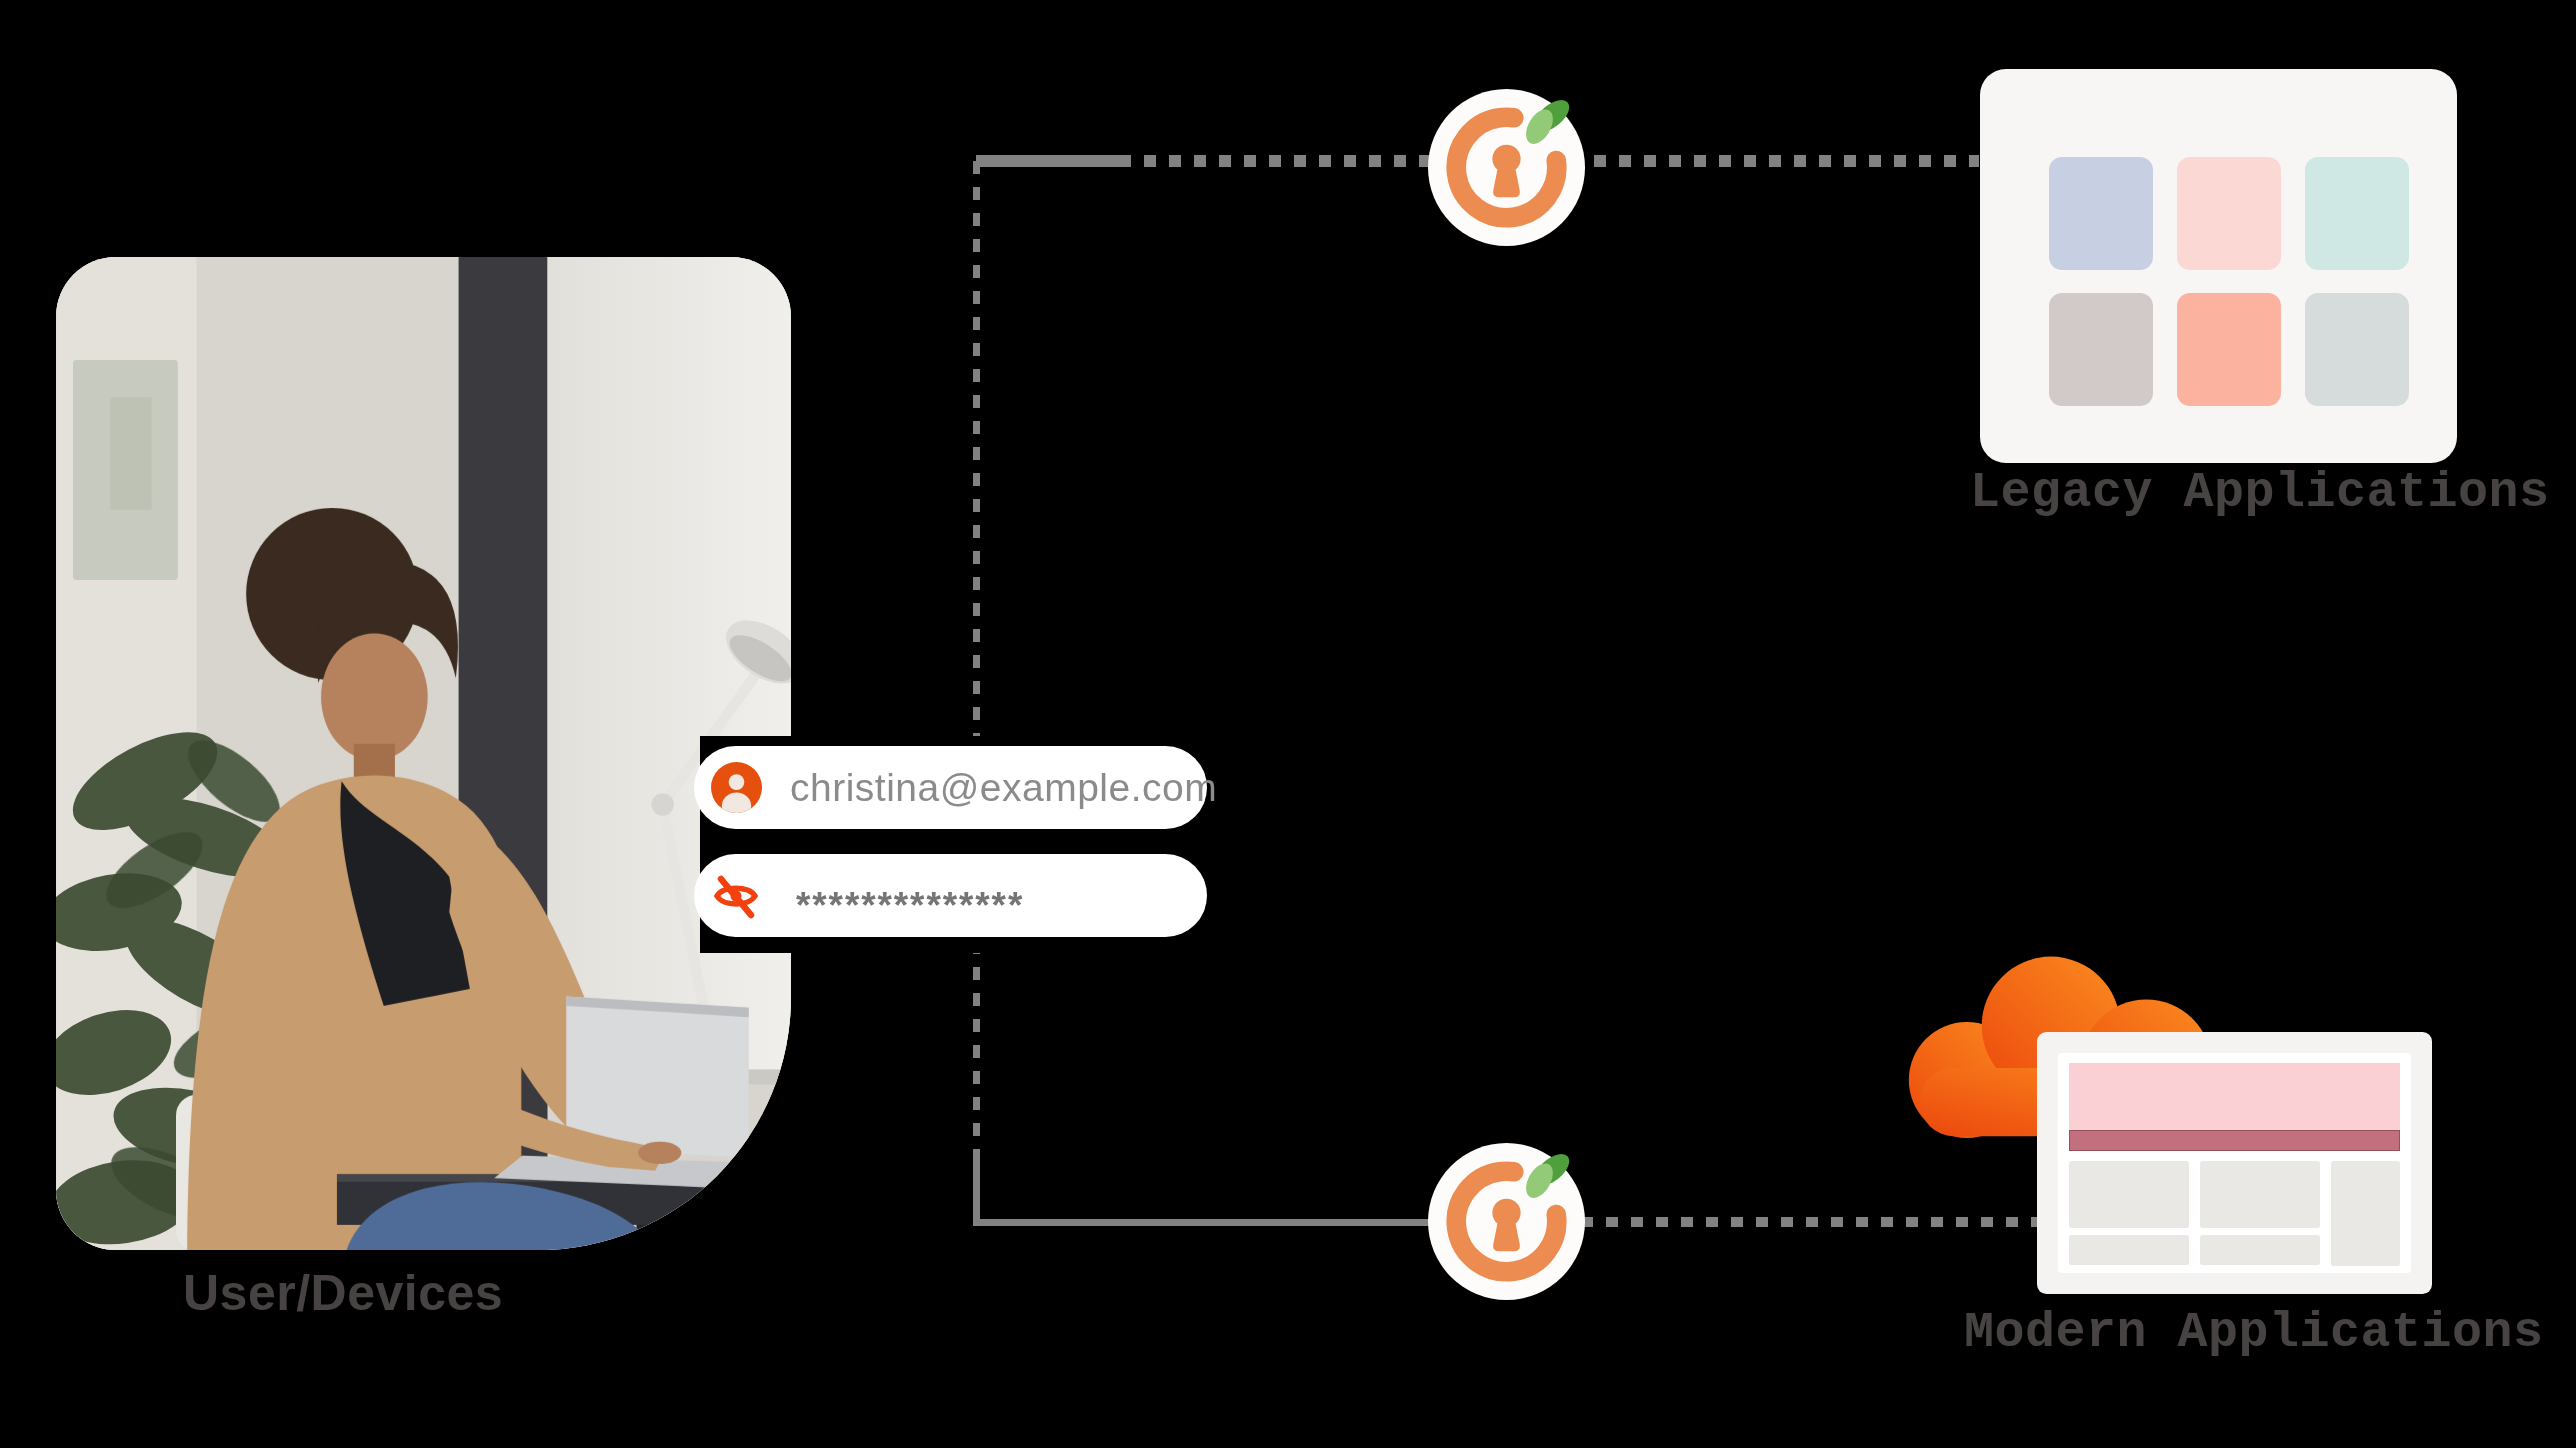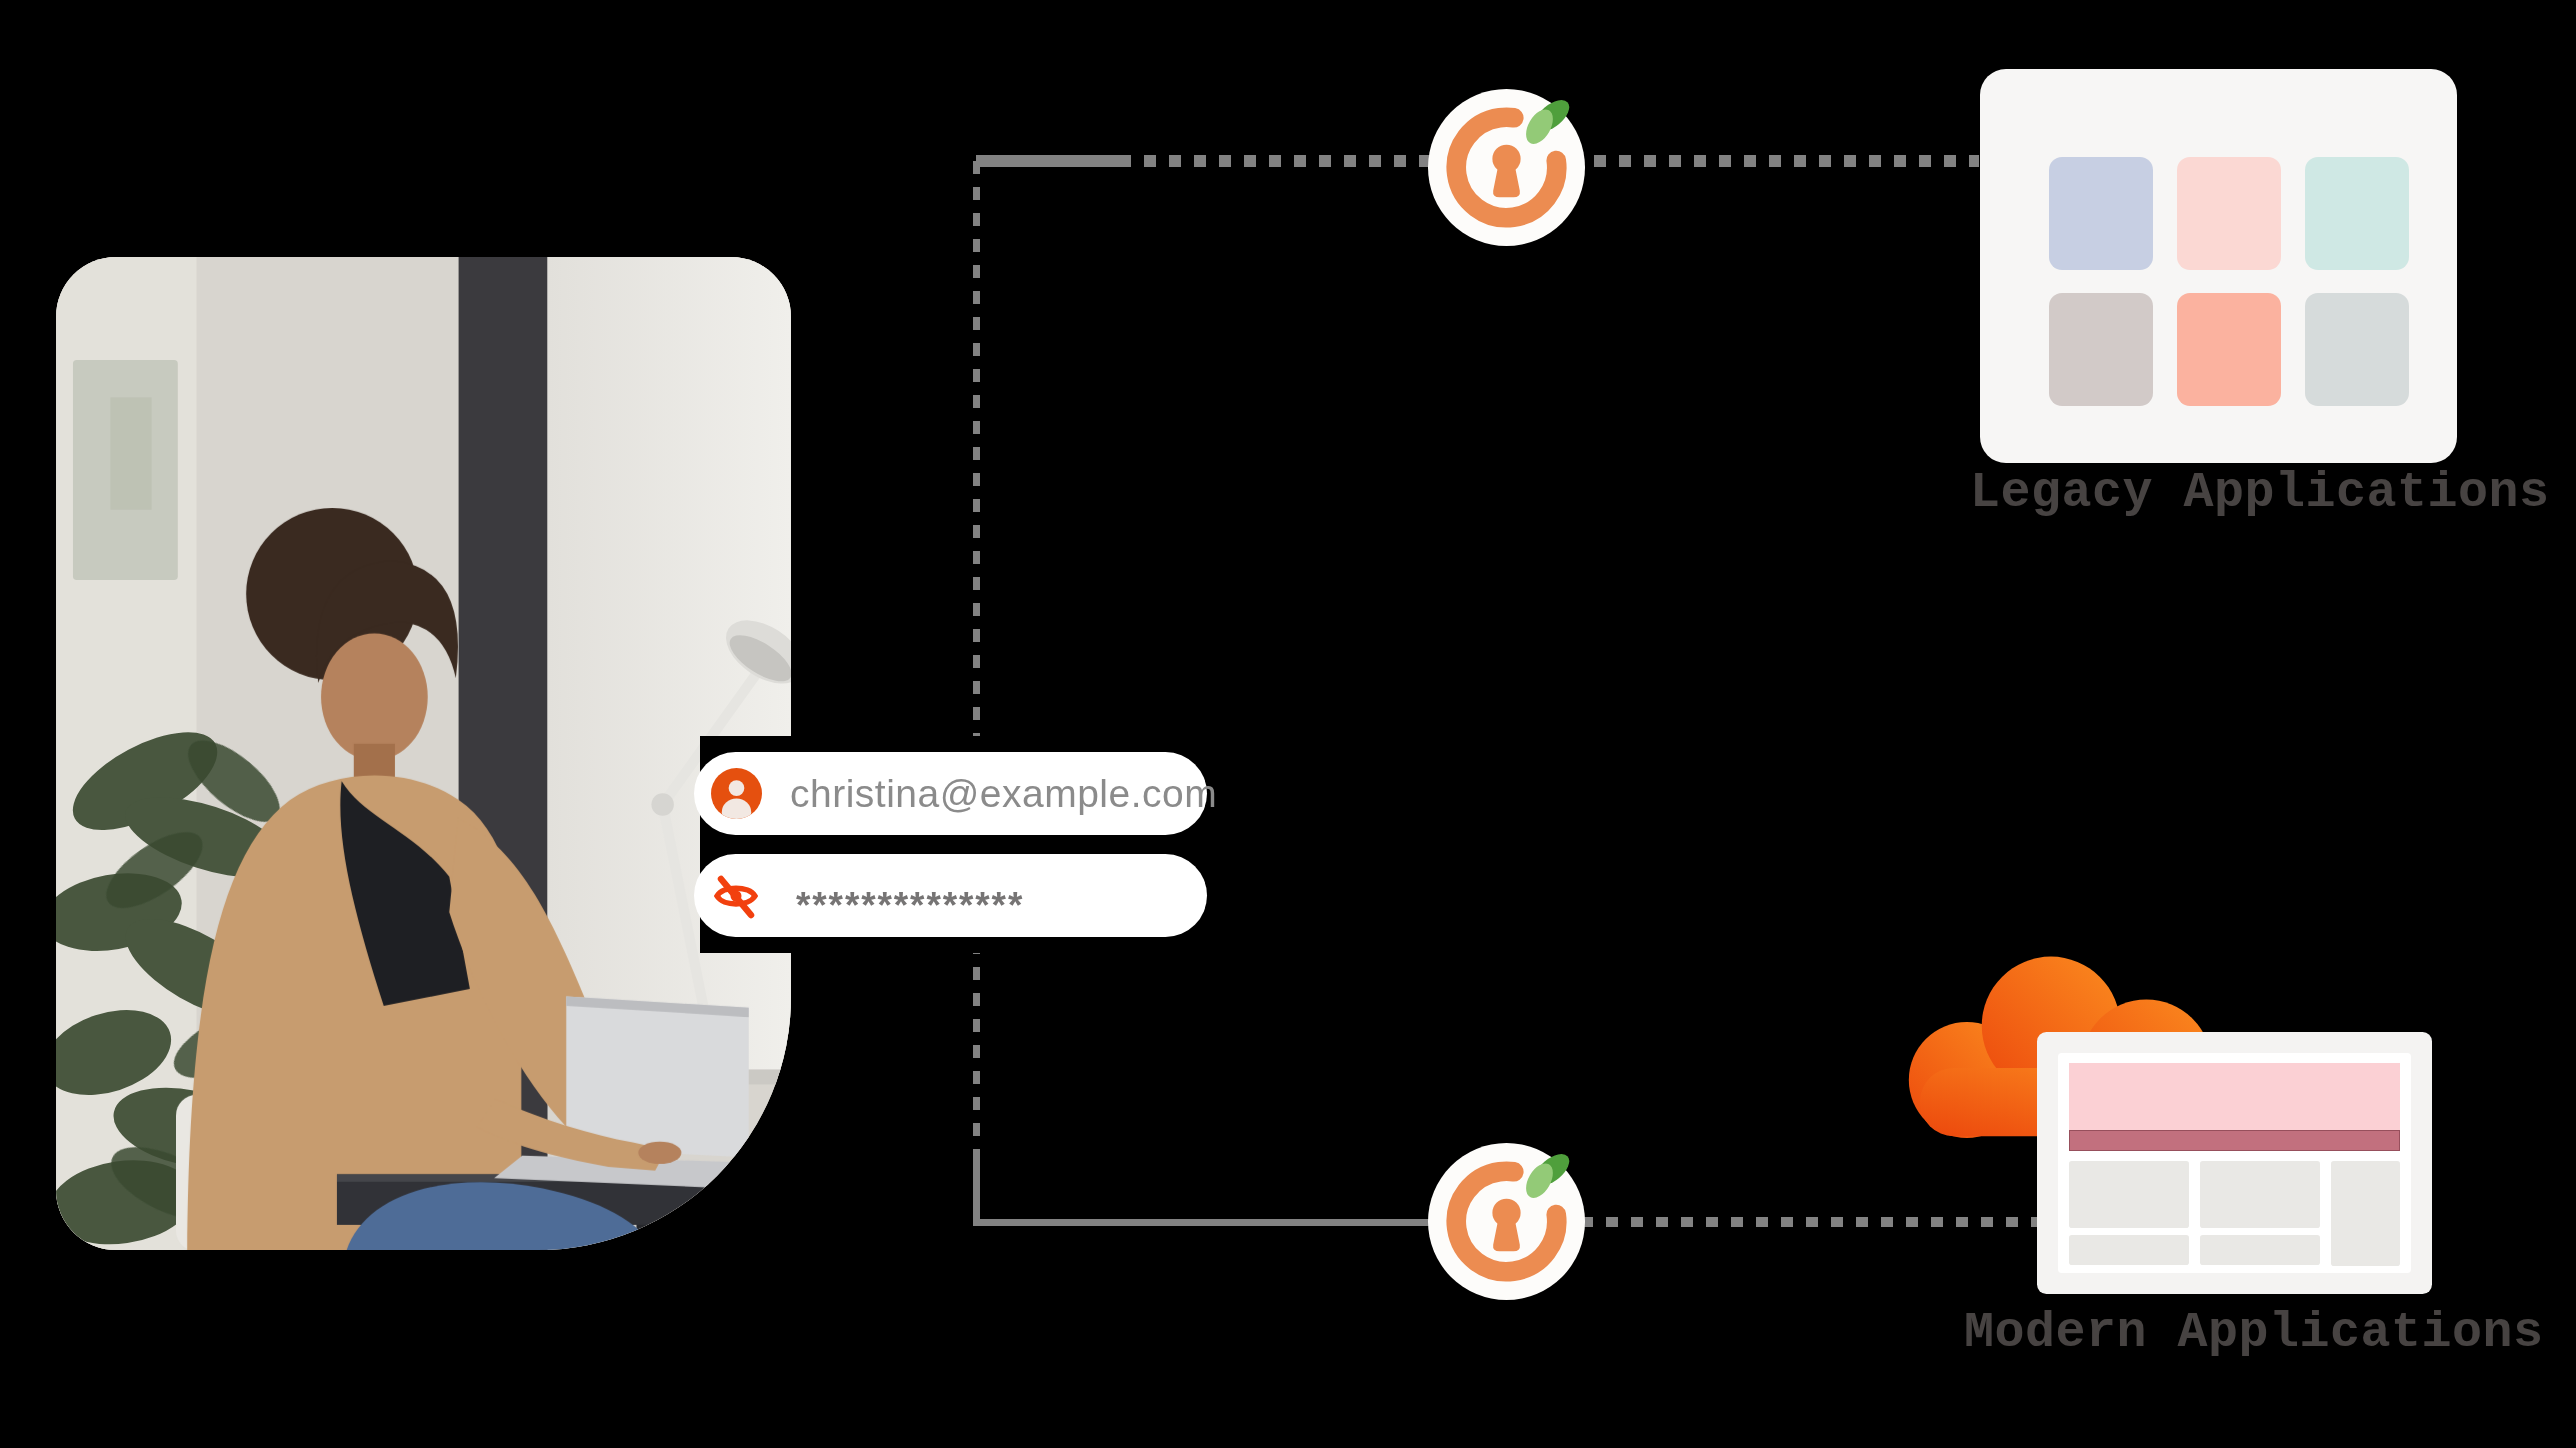--- a/index.html
+++ b/index.html
@@ -19,21 +19,21 @@
 
   
   .caption{position:absolute;color:#474342;font-weight:700;font-size:50px;
            letter-spacing:0.5px;line-height:1.1;white-space:nowrap;}
   .caption.centered{text-align:center;font-family:Liberation Mono, monospace;}
 
   
   .pill-shadow{position:absolute;left:700px;top:736px;width:552px;height:217px;background:#000;}
   .pill{position:absolute;left:694px;width:513px;height:83px;background:#fff;border-radius:42px;
         display:flex;align-items:center;padding-left:16px;box-sizing:border-box;}
-  .pill-email{top:746px;margin-top:6px;}
+  .pill-email{top:746px;}
   .pill-password{top:854px;}
   .pill-icon{width:52px;height:52px;flex:0 0 auto;display:flex;align-items:center;justify-content:center;}
   .pill-text{margin-left:28px;font-size:39px;font-weight:500;color:#8b8b8b;letter-spacing:0.5px;}
   .mask-text{margin-left:34px;font-size:37px;font-weight:700;color:#767474;letter-spacing:1.9px;
              transform:translateY(10.3px);}
 
   
   .badge{position:absolute;width:157px;height:157px;}
   .badge-top{left:1428px;top:89px;}
   .badge-bottom{left:1428px;top:1143px;}
@@ -130,20 +130,21 @@
         <path d="M545 790 L740 802 L740 962 L545 952 Z" fill="#d9dadc"></path>
         <path d="M545 790 L740 802 L740 812 L545 800 Z" fill="#bcbdc0"></path>
         <path d="M498 960 L762 968 L742 996 L468 984 Z" fill="#c7c8cb"></path>
       </g>
       <path d="M470 900 C520 922 572 938 616 946 L652 954 L640 976 L590 972 C530 962 480 946 450 930 Z" fill="#c79c6f"></path>
       <ellipse cx="645" cy="957" rx="23" ry="12" fill="#b5825d"></ellipse>
       <path d="M310 1062 C330 1000 420 975 520 995 C582 1008 622 1030 642 1062 Z" fill="#4e6c97"></path>
     </svg>
   </div>
 
+  <div class="caption" style="left:183px;top:1266px;">User/Devices</div>
 
   <div class="pill-shadow"></div>
 
   <div class="pill pill-email">
     <span class="pill-icon">
       <svg width="51" height="51" viewBox="0 0 52 52">
         <defs>
             <clipPath id="avclip">
               <circle cx="26" cy="26" r="26"></circle>
             </clipPath>

